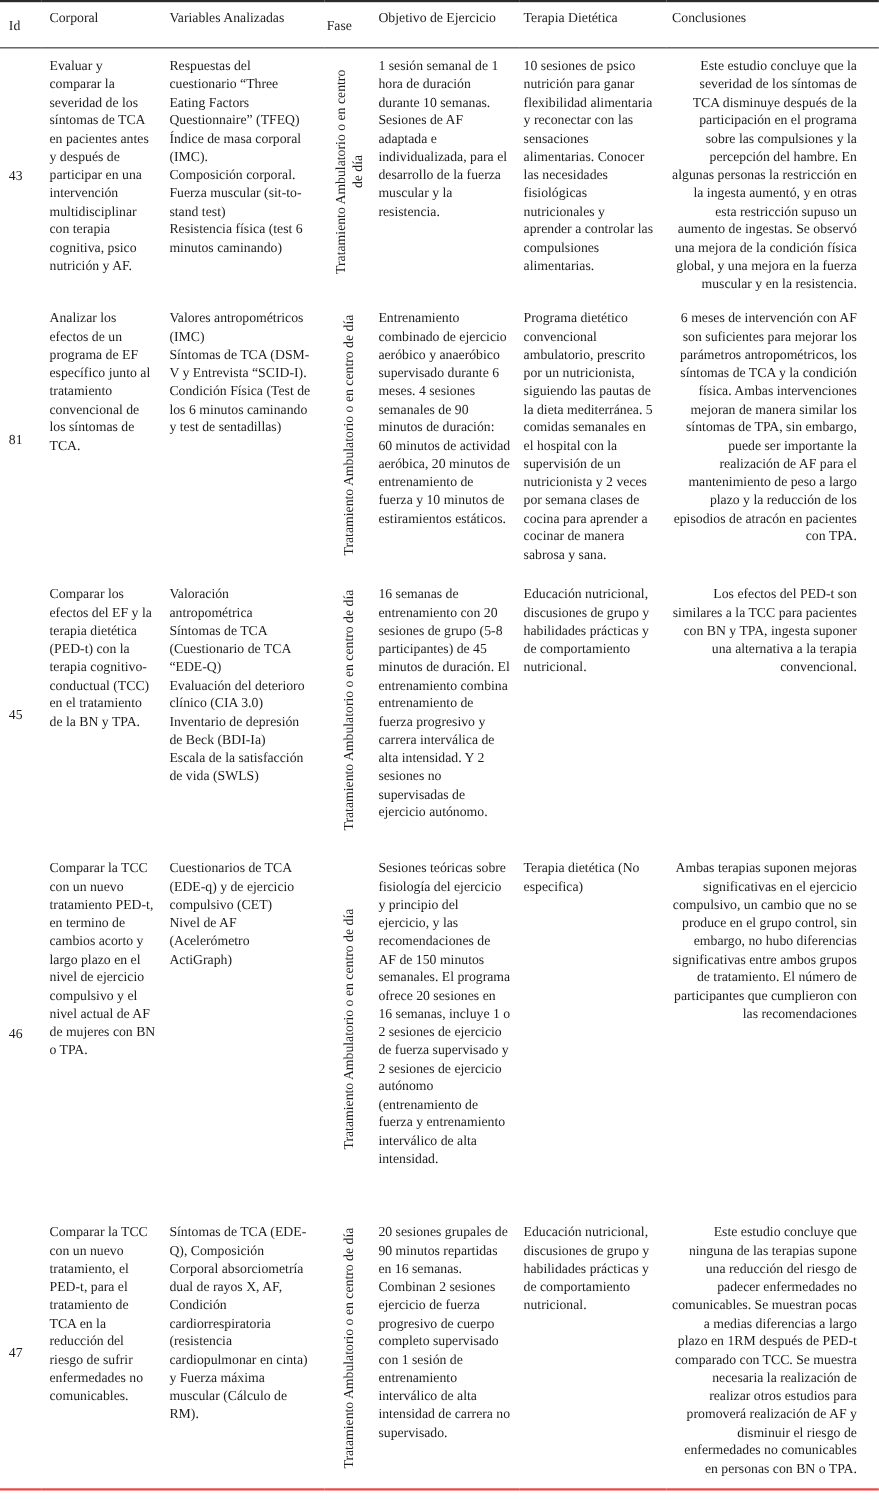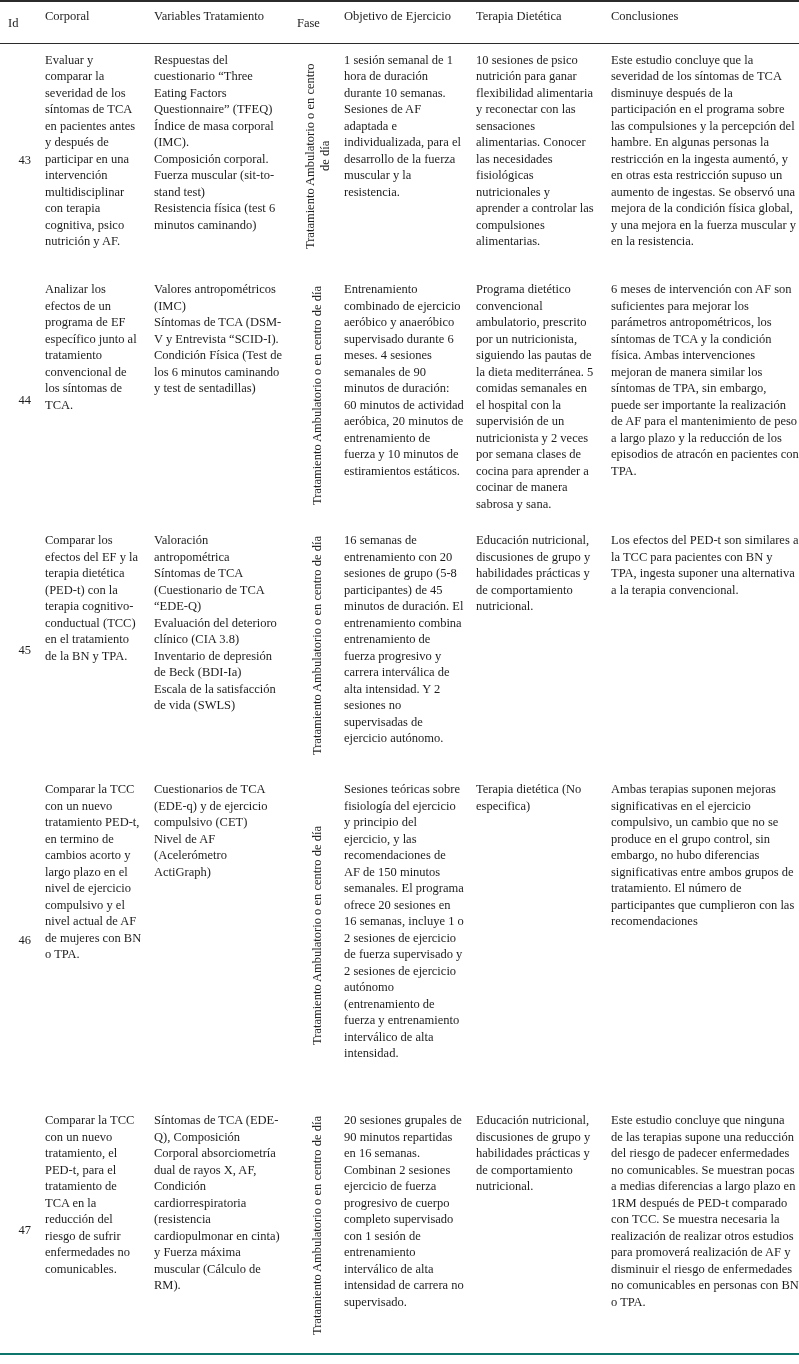--- a/index.html
+++ b/index.html
@@ -11,21 +11,21 @@
     width: 799px;
     min-height: 1364px;
     font-family: "Liberation Serif", "DejaVu Serif", serif;
     color: #1d1d1d;
   }
   table.paper-table {
     width: 799px;
     border-collapse: collapse;
     table-layout: fixed;
     border-top: 2px solid #2b2b2b;
-    border-bottom: 2px solid #0f766e;
+    border-bottom: 2px solid #ef4444;
     font-size: 12.5px;
     line-height: 16.5px;
   }
   thead th {
     font-weight: normal;
     text-align: left;
     vertical-align: top;
     border-bottom: 1.5px solid #2b2b2b;
     padding: 6px 6px 4px 2px;
     height: 42px;
@@ -35,27 +35,26 @@
   td {
     vertical-align: top;
     padding: 8px 7px 4px 2px;
     white-space: pre-line;
     box-sizing: border-box;
   }
   td.id-cell {
     vertical-align: middle;
     padding-left: 8px;
     white-space: normal;
-    text-align: right;
   }
   td.obj-cell   { padding-left: 7px;  padding-right: 8px; }
   td.var-cell   { padding-left: 4px;  padding-right: 10px; }
   td.prog-cell  { padding-left: 4px;  padding-right: 8px; margin-top: 20px; }
   td.ter-cell   { padding-left: 4px;  padding-right: 10px; }
-  td.conc-cell  { padding-left: 5px;  padding-right: 0; }
+  td.conc-cell  { padding-left: 5px;  padding-right: 20px; text-align: right; }
   td.fase-cell {
     vertical-align: middle;
     text-align: center;
     padding: 2px 0;
     white-space: normal;
     overflow: hidden;
   }
   .rot {
     display: inline-block;
     writing-mode: vertical-rl;
@@ -86,21 +85,21 @@
       <col style="width:145px">
       <col style="width:45px">
       <col style="width:132px">
       <col style="width:134px">
       <col style="width:193px">
   </colgroup>
   <thead>
     <tr>
       <th class="mid" style="padding-left:8px">Id</th>
       <th style="padding-left:7px">Corporal</th>
-      <th style="padding-left:4px">Variables Tratamiento</th>
+      <th style="padding-left:4px">Variables Analizadas</th>
       <th class="mid" style="padding-left:2px">Fase</th>
       <th style="padding-left:4px">Objetivo de Ejercicio</th>
       <th style="padding-left:4px">Terapia Dietética</th>
       <th style="padding-left:5px">Conclusiones</th>
     </tr>
   </thead>
   <tbody>
     <tr class="r43">
       <td class="id-cell">43</td>
       <td class="obj-cell">Evaluar y comparar la severidad de los síntomas de TCA en pacientes antes y después de participar en una intervención multidisciplinar con terapia cognitiva, psico nutrición y AF.</td>
@@ -109,36 +108,36 @@
 Composición corporal.
 Fuerza muscular (sit-to-stand test)
 Resistencia física (test 6 minutos caminando)</td>
       <td class="fase-cell"><span class="rot">Tratamiento Ambulatorio o en centro
 de día</span></td>
       <td class="prog-cell">1 sesión semanal de 1 hora de duración durante 10 semanas. Sesiones de AF adaptada e individualizada, para el desarrollo de la fuerza muscular y la resistencia.</td>
       <td class="ter-cell">10 sesiones de psico nutrición para ganar flexibilidad alimentaria y reconectar con las sensaciones alimentarias. Conocer las necesidades fisiológicas nutricionales y aprender a controlar las compulsiones alimentarias.</td>
       <td class="conc-cell">Este estudio concluye que la severidad de los síntomas de TCA disminuye después de la participación en el programa sobre las compulsiones y la percepción del hambre. En algunas personas la restricción en la ingesta aumentó, y en otras esta restricción supuso un aumento de ingestas. Se observó una mejora de la condición física global, y una mejora en la fuerza muscular y en la resistencia.</td>
     </tr>
     <tr class="r44">
-      <td class="id-cell">44</td>
+      <td class="id-cell">81</td>
       <td class="obj-cell">Analizar los efectos de un programa de EF específico junto al tratamiento convencional de los síntomas de TCA.</td>
       <td class="var-cell">Valores antropométricos (IMC)
 Síntomas de TCA (DSM-V y Entrevista “SCID-I).
 Condición Física (Test de los 6 minutos caminando y test de sentadillas)</td>
       <td class="fase-cell"><span class="rot">Tratamiento Ambulatorio o en centro de día</span></td>
       <td class="prog-cell">Entrenamiento combinado de ejercicio aeróbico y anaeróbico supervisado durante 6 meses. 4 sesiones semanales de 90 minutos de duración: 60 minutos de actividad aeróbica, 20 minutos de entrenamiento de fuerza y 10 minutos de estiramientos estáticos.</td>
       <td class="ter-cell">Programa dietético convencional ambulatorio, prescrito por un nutricionista, siguiendo las pautas de la dieta mediterránea. 5 comidas semanales en el hospital con la supervisión de un nutricionista y 2 veces por semana clases de cocina para aprender a cocinar de manera sabrosa y sana.</td>
       <td class="conc-cell">6 meses de intervención con AF son suficientes para mejorar los parámetros antropométricos, los síntomas de TCA y la condición física. Ambas intervenciones mejoran de manera similar los síntomas de TPA, sin embargo, puede ser importante la realización de AF para el mantenimiento de peso a largo plazo y la reducción de los episodios de atracón en pacientes con TPA.</td>
     </tr>
     <tr class="r45">
       <td class="id-cell">45</td>
       <td class="obj-cell">Comparar los efectos del EF y la terapia dietética (PED-t) con la terapia cognitivo-conductual (TCC) en el tratamiento de la BN y TPA.</td>
       <td class="var-cell">Valoración antropométrica
 Síntomas de TCA (Cuestionario de TCA “EDE-Q)
-Evaluación del deterioro clínico (CIA 3.8)
+Evaluación del deterioro clínico (CIA 3.0)
 Inventario de depresión de Beck (BDI-Ia)
 Escala de la satisfacción de vida (SWLS)</td>
       <td class="fase-cell"><span class="rot">Tratamiento Ambulatorio o en centro de día</span></td>
       <td class="prog-cell">16 semanas de entrenamiento con 20 sesiones de grupo (5-8 participantes) de 45 minutos de duración. El entrenamiento combina entrenamiento de fuerza progresivo y carrera interválica de alta intensidad. Y 2 sesiones no supervisadas de ejercicio autónomo.</td>
       <td class="ter-cell">Educación nutricional, discusiones de grupo y habilidades prácticas y de comportamiento nutricional.</td>
       <td class="conc-cell">Los efectos del PED-t son similares a la TCC para pacientes con BN y TPA, ingesta suponer una alternativa a la terapia convencional.</td>
     </tr>
     <tr class="r46">
       <td class="id-cell">46</td>
       <td class="obj-cell">Comparar la TCC con un nuevo tratamiento PED-t, en termino de cambios acorto y largo plazo en el nivel de ejercicio compulsivo y el nivel actual de AF de mujeres con BN o TPA.</td>

